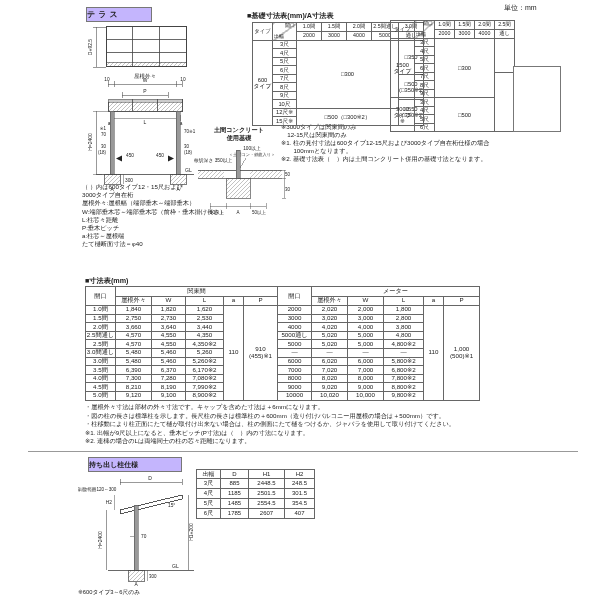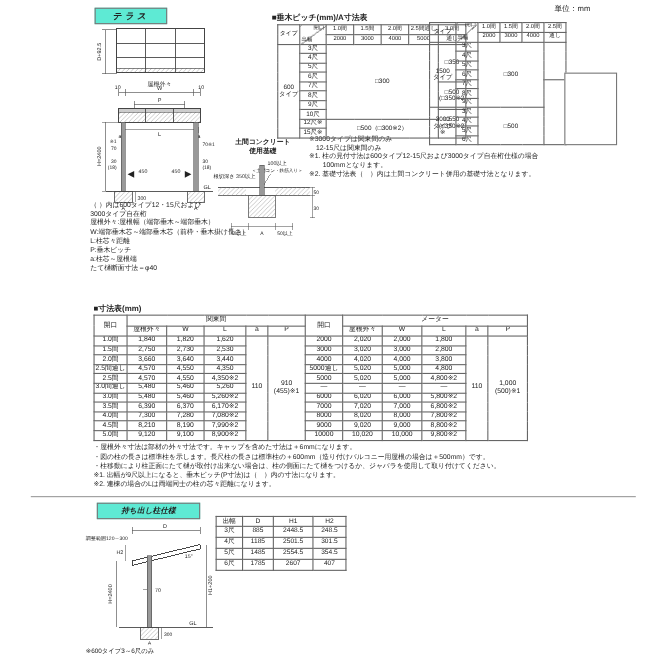--- a/index.html
+++ b/index.html
@@ -1,20 +1,20 @@
 <!DOCTYPE html>
 <html><head>
 <meta charset="utf-8">
 <style>
   html,body{margin:0;padding:0;}
   body{position:relative;width:600px;height:600px;background:#fff;overflow:hidden;
        font-family:"Liberation Sans","DejaVu Sans",sans-serif;color:#222;}
   .abs{position:absolute;}
   .lbl{position:absolute;white-space:nowrap;}
-  .boxlbl{border:1px solid #777;text-align:center;font-weight:bold;background:#5eead4;font-style:italic;}
+  .boxlbl{border:1px solid #777;font-weight:bold;background:#c4b5fd;}
   
   .ft{border-collapse:collapse;table-layout:fixed;font-size:5.8px;line-height:1.05;color:#222;}
   .ft th,.ft td{border:0.8px solid #666;padding:0;text-align:center;vertical-align:middle;
        font-weight:normal;overflow:hidden;white-space:pre-line;}
   .ft tr{height:8.5px;}
   .ft tr.hd{height:7px;}
   .ft th{font-size:5.3px;}
   
   .dt{border-collapse:collapse;table-layout:fixed;font-size:6.2px;line-height:1.1;color:#222;}
   .dt th,.dt td{border:0.8px solid #666;padding:0;text-align:center;vertical-align:middle;
@@ -153,21 +153,21 @@
 </svg>
 
 <div class="notes" style="left:281px;top:123px;line-height:8px;">※3000タイプは関東間のみ
 　12-15尺は関東間のみ
 ※1. 柱の見付寸法は600タイプ12-15尺および3000タイプ自在桁仕様の場合
 　　100mmとなります。
 ※2. 基礎寸法表（　）内は土間コンクリート併用の基礎寸法となります。</div>
 
 <div class="lbl" style="left:504px;top:3px;font-size:7px;">単位：mm</div>
 
-<div class="lbl" style="left:247px;top:11px;font-size:7.2px;font-weight:bold;">■垂木ピッチ(mm)/A寸法表</div>
+<div class="lbl" style="left:247px;top:11px;font-size:7.2px;font-weight:bold;">■基礎寸法表(mm)/A寸法表</div>
 
 <table class="ft abs" style="left:252px;top:22px;width:171px;">
   <colgroup>
       <col style="width:20px">
       <col style="width:24px">
       <col style="width:25px">
       <col style="width:25px">
       <col style="width:25px">
       <col style="width:27px">
       <col style="width:25px">

